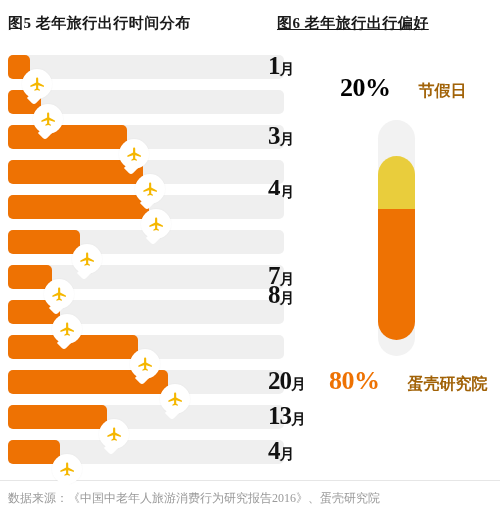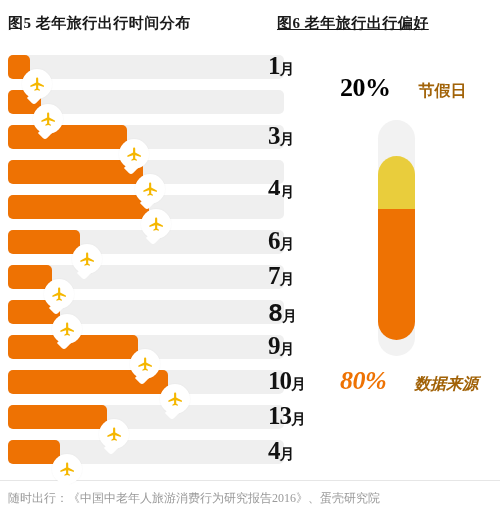--- a/index.html
+++ b/index.html
@@ -129,21 +129,21 @@
     width: 200px;
     height: 420px;
   }
   .pct-row {
     position: absolute;
     display: flex;
     align-items: baseline;
     white-space: nowrap;
   }
   #pct-row-top    { left: 40px; top: 18px; }
-  #pct-row-bottom { left: 40px; top: 311px; font-style: italic; }
+  #pct-row-bottom { left: 29px; top: 311px; }
 
   .pct-value {
     font-family: "Liberation Serif", "DejaVu Serif", serif;
     font-weight: bold;
     font-size: 26px;
     letter-spacing: -0.5px;
   }
   .pct-value.top    { color: #000000; }
   .pct-value.bottom { color: #ee7203; }
   .pct-name {
@@ -280,21 +280,20 @@
       </div>
       <div class="plane-marker" style="left: 72px; top: 189px;">
         <div class="plane-bubble"></div>
         <div class="plane-tail"></div>
         <div class="plane-glyph">
           <svg width="17" height="17" viewBox="0 0 24 24">
             <path fill="#F5B700" d="M21 15.5v-2l-8-4.5V3.6c0-.9-.7-1.6-1.5-1.6S10 2.7 10 3.6V9l-8 4.5v2l8-2.4v4.6l-2.4 1.7v1.5l3.9-1 3.9 1v-1.5L13 17.7v-4.6l8 2.4z"></path>
           </svg>
         </div>
       </div>
-      <div class="month-label" style="top: 173px;"><span class="num">6</span><span class="unit">月</span></div>
       <div class="bar-row" style="top: 210px;">
         <div class="bar-track"></div>
         <div class="bar-fill" style="width: 44px;"></div>
       </div>
       <div class="plane-marker" style="left: 44px; top: 224px;">
         <div class="plane-bubble"></div>
         <div class="plane-tail"></div>
         <div class="plane-glyph">
           <svg width="17" height="17" viewBox="0 0 24 24">
             <path fill="#F5B700" d="M21 15.5v-2l-8-4.5V3.6c0-.9-.7-1.6-1.5-1.6S10 2.7 10 3.6V9l-8 4.5v2l8-2.4v4.6l-2.4 1.7v1.5l3.9-1 3.9 1v-1.5L13 17.7v-4.6l8 2.4z"></path>
@@ -308,49 +307,48 @@
       </div>
       <div class="plane-marker" style="left: 52px; top: 259px;">
         <div class="plane-bubble"></div>
         <div class="plane-tail"></div>
         <div class="plane-glyph">
           <svg width="17" height="17" viewBox="0 0 24 24">
             <path fill="#F5B700" d="M21 15.5v-2l-8-4.5V3.6c0-.9-.7-1.6-1.5-1.6S10 2.7 10 3.6V9l-8 4.5v2l8-2.4v4.6l-2.4 1.7v1.5l3.9-1 3.9 1v-1.5L13 17.7v-4.6l8 2.4z"></path>
           </svg>
         </div>
       </div>
-      <div class="month-label" style="top: 247px; font-family: Liberation Mono, monospace;"><span class="num">8</span><span class="unit">月</span></div>
+      <div class="month-label" style="top: 227px;"><span class="num">8</span><span class="unit">月</span></div>
       <div class="bar-row" style="top: 280px;">
         <div class="bar-track"></div>
         <div class="bar-fill" style="width: 130px;"></div>
       </div>
       <div class="plane-marker" style="left: 130px; top: 294px;">
         <div class="plane-bubble"></div>
         <div class="plane-tail"></div>
         <div class="plane-glyph">
           <svg width="17" height="17" viewBox="0 0 24 24">
             <path fill="#F5B700" d="M21 15.5v-2l-8-4.5V3.6c0-.9-.7-1.6-1.5-1.6S10 2.7 10 3.6V9l-8 4.5v2l8-2.4v4.6l-2.4 1.7v1.5l3.9-1 3.9 1v-1.5L13 17.7v-4.6l8 2.4z"></path>
           </svg>
         </div>
       </div>
-      <div class="month-label" style="top: 278px;"><span class="num">9</span><span class="unit">月</span></div>
       <div class="bar-row" style="top: 315px;">
         <div class="bar-track"></div>
         <div class="bar-fill" style="width: 160px;"></div>
       </div>
       <div class="plane-marker" style="left: 160px; top: 329px;">
         <div class="plane-bubble"></div>
         <div class="plane-tail"></div>
         <div class="plane-glyph">
           <svg width="17" height="17" viewBox="0 0 24 24">
             <path fill="#F5B700" d="M21 15.5v-2l-8-4.5V3.6c0-.9-.7-1.6-1.5-1.6S10 2.7 10 3.6V9l-8 4.5v2l8-2.4v4.6l-2.4 1.7v1.5l3.9-1 3.9 1v-1.5L13 17.7v-4.6l8 2.4z"></path>
           </svg>
         </div>
       </div>
-      <div class="month-label" style="top: 313px;"><span class="num">10</span><span class="unit">月</span></div>
+      <div class="month-label" style="top: 313px;"><span class="num">20</span><span class="unit">月</span></div>
       <div class="bar-row" style="top: 350px;">
         <div class="bar-track"></div>
         <div class="bar-fill" style="width: 99px;"></div>
       </div>
       <div class="plane-marker" style="left: 99px; top: 364px;">
         <div class="plane-bubble"></div>
         <div class="plane-tail"></div>
         <div class="plane-glyph">
           <svg width="17" height="17" viewBox="0 0 24 24">
             <path fill="#F5B700" d="M21 15.5v-2l-8-4.5V3.6c0-.9-.7-1.6-1.5-1.6S10 2.7 10 3.6V9l-8 4.5v2l8-2.4v4.6l-2.4 1.7v1.5l3.9-1 3.9 1v-1.5L13 17.7v-4.6l8 2.4z"></path>
@@ -381,21 +379,21 @@
       <span class="pct-name">节假日</span>
     </div>
 
     <div class="capsule">
       <div class="capsule-fill capsule-holiday" id="capsule-holiday" style="top: 36px; height: 53px; border-radius: 19px 19px 0px 0px;"></div>
       <div class="capsule-fill capsule-anytime" id="capsule-anytime" style="top: 89px; height: 131px; border-radius: 0px 0px 19px 19px;"></div>
     </div>
 
     <div class="pct-row" id="pct-row-bottom">
       <span class="pct-value bottom">80%</span>
-      <span class="pct-name">数据来源</span>
+      <span class="pct-name">蛋壳研究院</span>
     </div>
 
   </div>
 
   <div class="footer-rule"></div>
-  <div class="footer-note">随时出行：《中国中老年人旅游消费行为研究报告2016》、蛋壳研究院</div>
+  <div class="footer-note">数据来源：《中国中老年人旅游消费行为研究报告2016》、蛋壳研究院</div>
 
 </div>
 
 </body></html>

